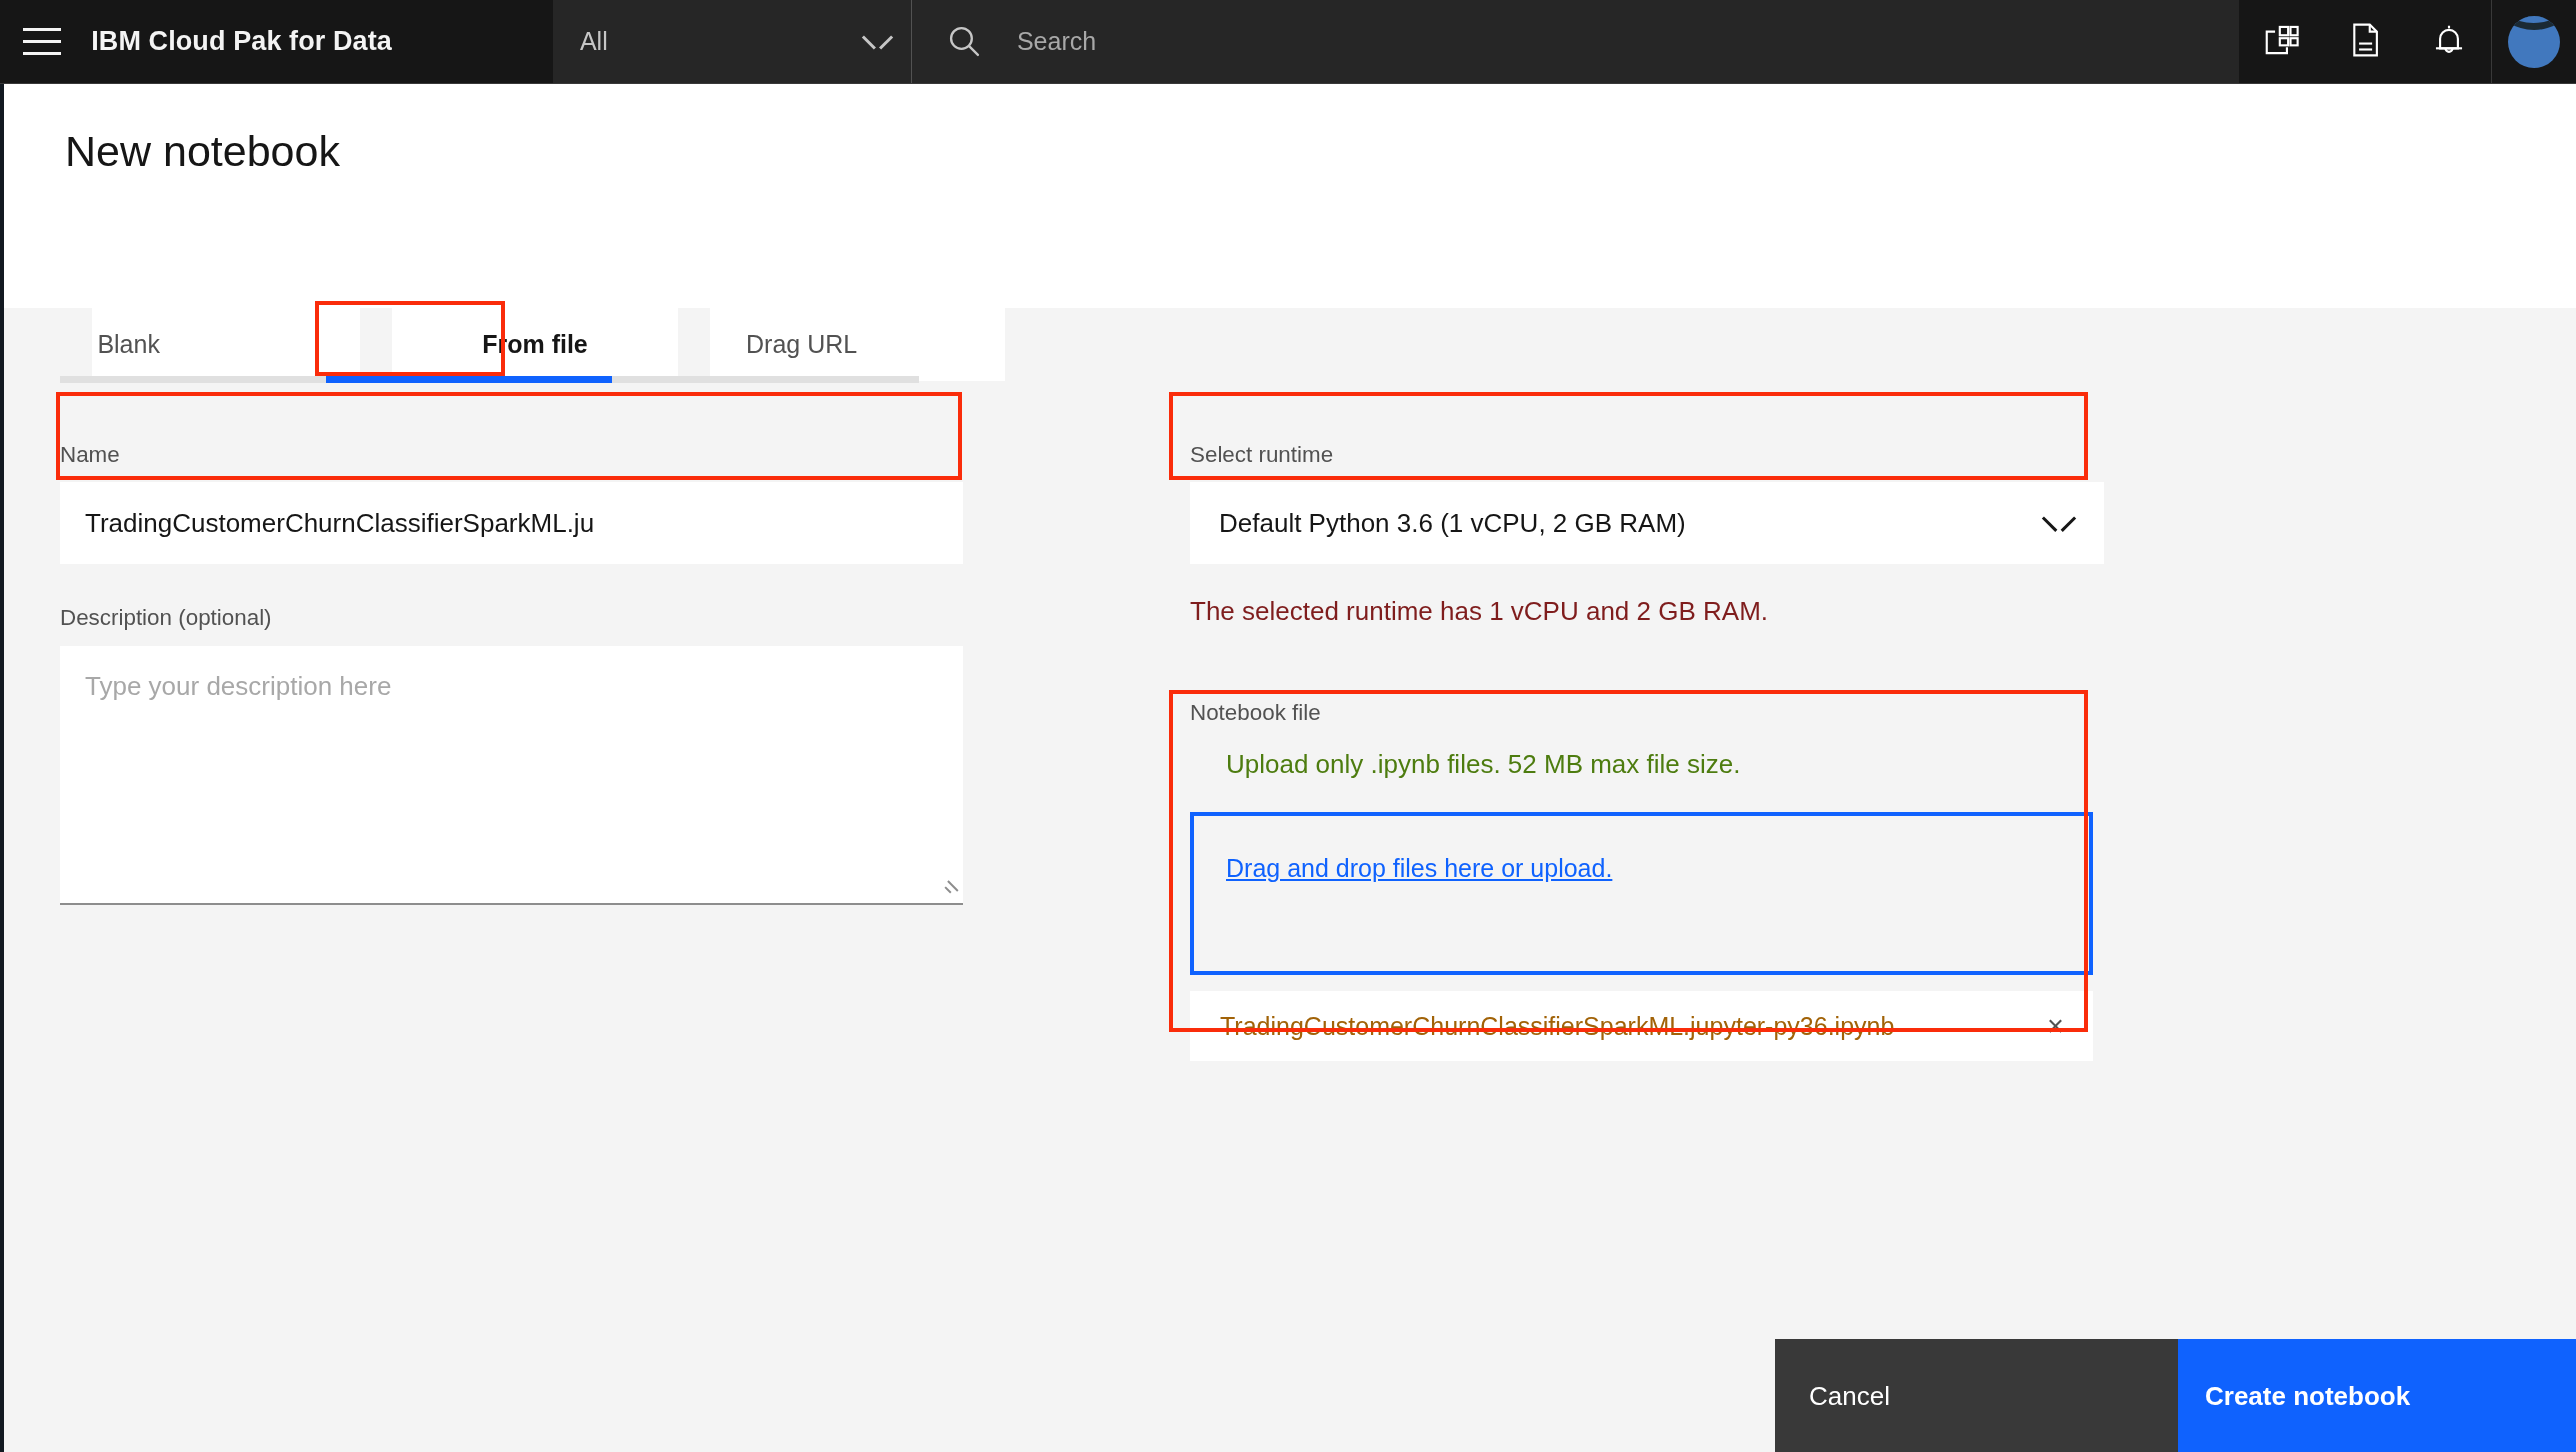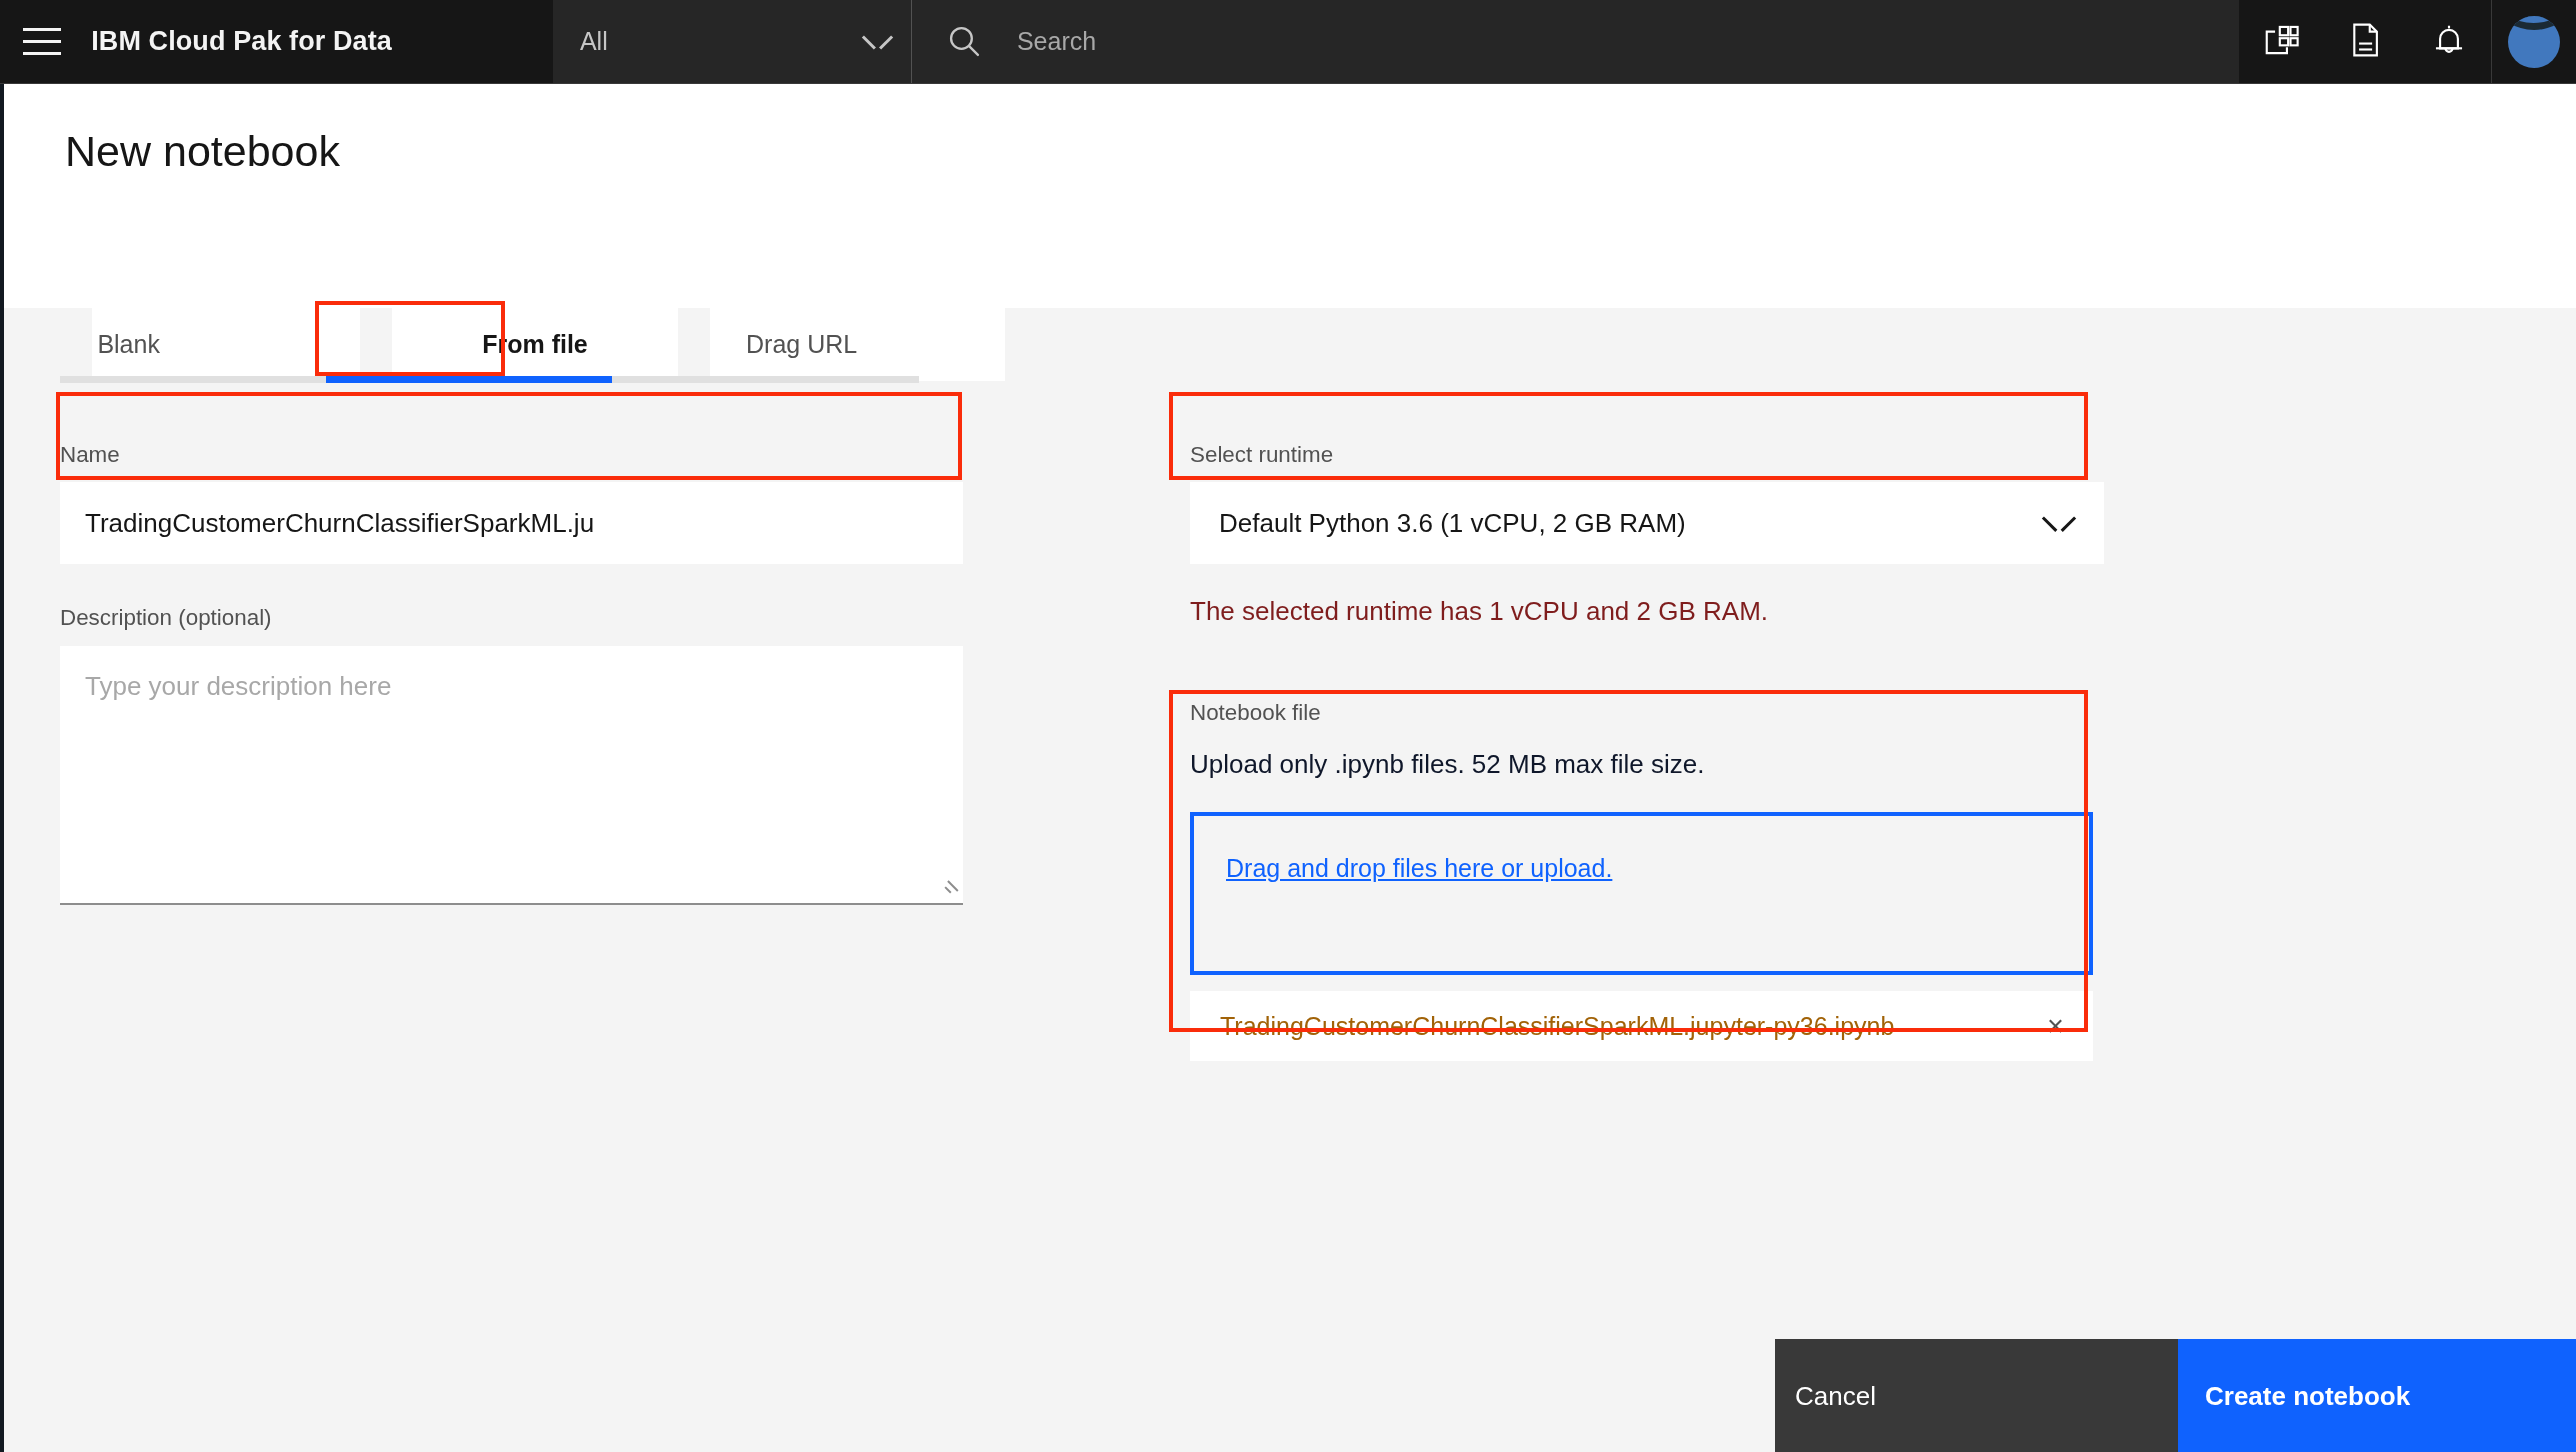--- a/index.html
+++ b/index.html
@@ -298,22 +298,23 @@
     color: #7f1d1d;
     margin-top: 32px;
   }
   .section-label {
     font-size: 22.4px;
     color: #525252;
     margin-top: 73px;
   }
   .upload-note {
     font-size: 26px;
-    color: #0f172a;
+    color: #4d7c0f;
     margin-top: 23px;
+    margin-left: 36px;
   }
   .dropzone {
     width: 903px;
     height: 163px;
     border: 4.5px solid #0f62fe;
     box-sizing: border-box;
     background: #f4f4f4;
     margin-top: 32px;
     padding: 38px 0 0 32px;
   }
@@ -352,21 +353,21 @@
     display: flex;
   }
   .btn-cancel {
     width: 403px;
     height: 114px;
     background: #393939;
     color: #ffffff;
     font-size: 26px;
     display: flex;
     align-items: center;
-    padding-left: 20px;
+    padding-left: 34px;
     box-sizing: border-box;
   }
   .btn-create {
     width: 398px;
     height: 114px;
     background: #0f62fe;
     color: #ffffff;
     font-size: 26px;
     display: flex;
     align-items: center;

